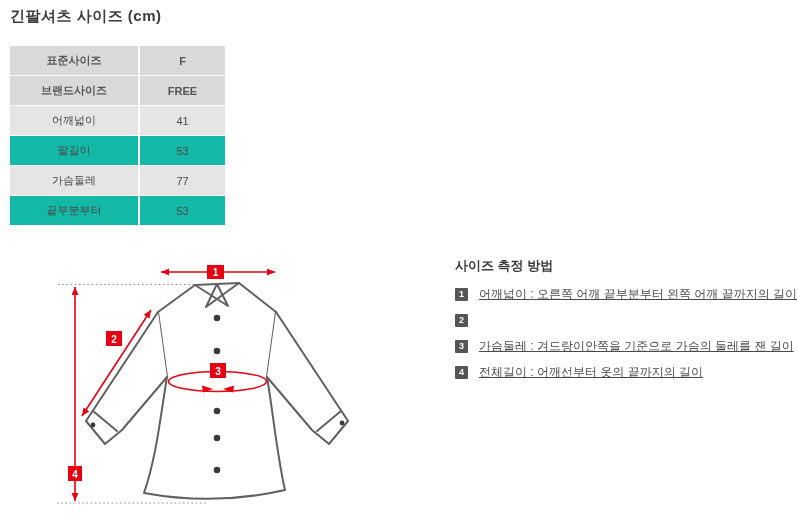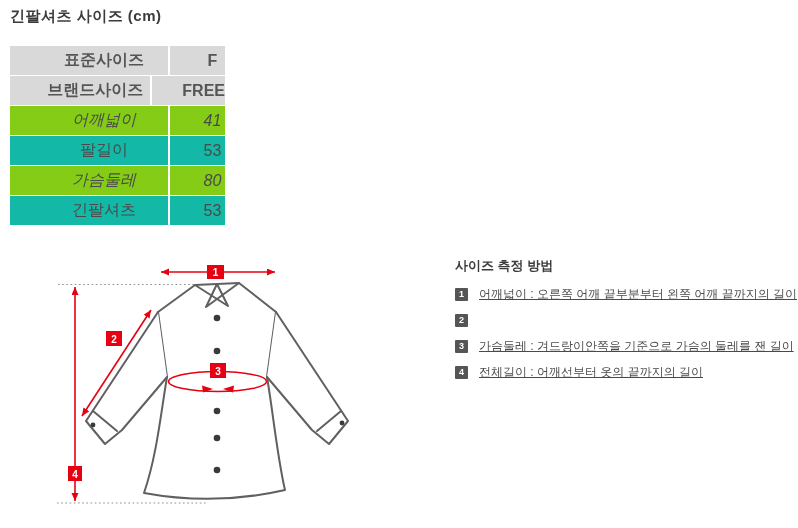--- a/index.html
+++ b/index.html
@@ -11,26 +11,26 @@
   
   .page-title{
     position:absolute;left:10px;top:7px;
     font-size:15px;font-weight:bold;color:#3b3b3b;letter-spacing:0.5px;
   }
   
   .size-table{position:absolute;left:10px;top:46px;width:215px;}
   .size-row{display:flex;height:29px;margin-bottom:1px;}
   .size-row .cell{
     display:flex;align-items:center;justify-content:center;
-    font-size:16px;color:#4a4a4a;padding-left:30px;
+    font-size:11px;color:#4a4a4a;
   }
   .size-row .lbl{width:128px;margin-right:2px;}
   .size-row .val{flex:1;}
   .size-row.hdr .cell{background:#d9d9d9;font-weight:bold;color:#555555;}
-  .size-row.odd .cell{background:#84cc16;font-style:italic;}
+  .size-row.odd .cell{background:#e5e5e5;}
   .size-row.even .cell{background:#14b8a6;}
   
   .diagram-svg{position:absolute;left:0;top:0;}
   
   .legend{position:absolute;left:455px;top:257px;width:340px;}
   .legend-title{font-size:13px;font-weight:bold;color:#3b3b3b;margin-bottom:12px;}
   .legend-item{display:flex;align-items:center;height:14px;margin-bottom:12px;}
   .legend-badge{
     width:13px;height:13px;background:#555555;color:#ffffff;
     font-size:9px;font-weight:bold;line-height:13px;text-align:center;
@@ -55,24 +55,24 @@
   <div class="size-row odd">
     <div class="cell lbl">어깨넓이</div>
     <div class="cell val">41</div>
   </div>
   <div class="size-row even">
     <div class="cell lbl">팔길이</div>
     <div class="cell val">53</div>
   </div>
   <div class="size-row odd">
     <div class="cell lbl">가슴둘레</div>
-    <div class="cell val">80</div>
+    <div class="cell val">77</div>
   </div>
   <div class="size-row even">
-    <div class="cell lbl">긴팔셔츠</div>
+    <div class="cell lbl">끝부분부터</div>
     <div class="cell val">53</div>
   </div>
 </div>
 
 <svg class="diagram-svg" width="798" height="528" viewBox="0 0 798 528">
   <defs>
     <marker id="ah" orient="auto-start-reverse" markerUnits="userSpaceOnUse" markerWidth="9" markerHeight="8" refX="8" refY="3.5">
       <path d="M0,0 L8,3.5 L0,7 Z" fill="#e60012"></path>
     </marker>
   </defs>

